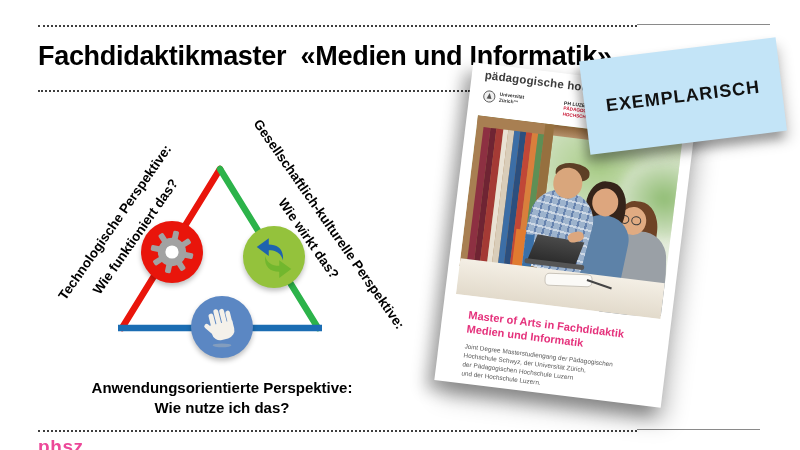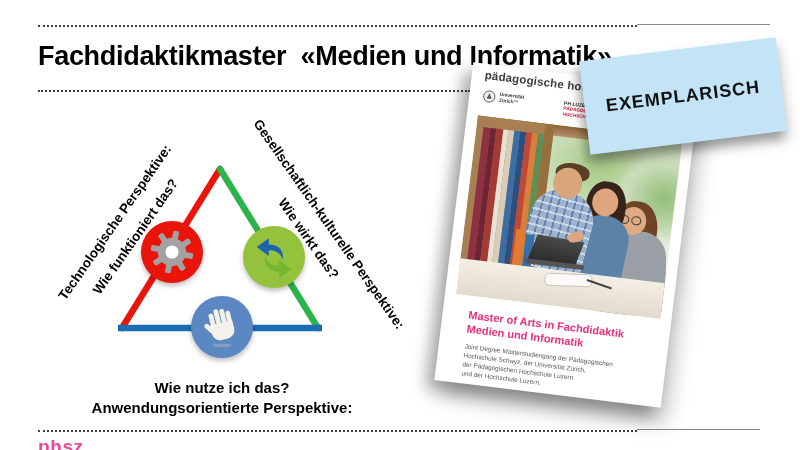--- a/index.html
+++ b/index.html
@@ -156,22 +156,22 @@
 
   <div id="label-tech" class="rot-label">
     <span>Technologische Perspektive:</span>
     <span>Wie funktioniert das?</span>
   </div>
   <div id="label-society" class="rot-label">
     <span>Gesellschaftlich-kulturelle Perspektive:</span>
     <span>Wie wirkt das?</span>
   </div>
   <div id="label-application">
+    <span>Anwendungsorientierte Perspektive:</span>
     <span>Wie nutze ich das?</span>
-    <span>Anwendungsorientierte Perspektive:</span>
   </div>
 
   <div class="brochure">
     <div class="b-school">pädagogische hoch</div>
     <div class="b-uzh">
       <svg width="14" height="14" viewBox="0 0 14 14">
         <circle cx="7" cy="7" r="5.6" fill="#f0f0f0" stroke="#555" stroke-width="0.9"></circle>
         <path d="M4.5 9.2 L7 3.4 L9.5 9.2 Z" fill="#555"></path>
       </svg>
       <div class="b-uzh-txt">

